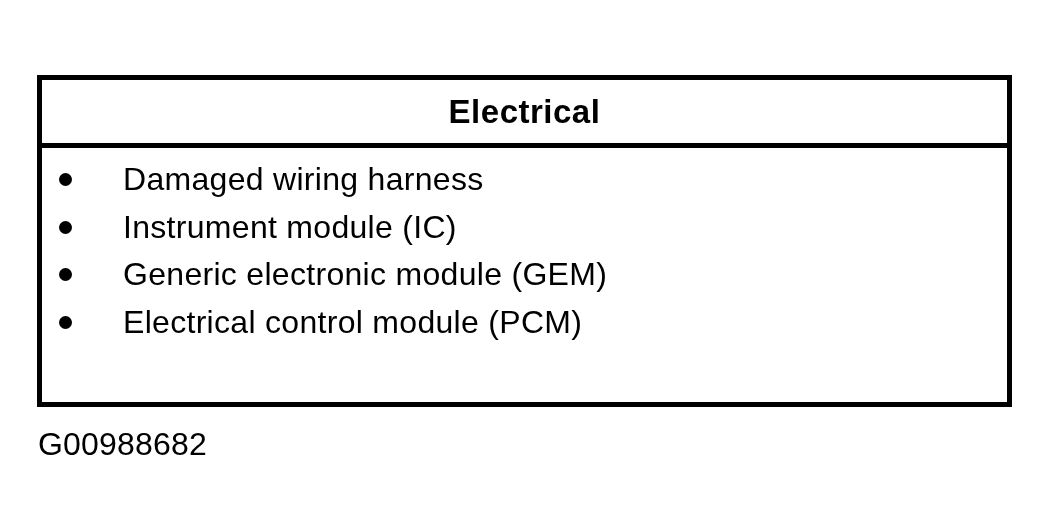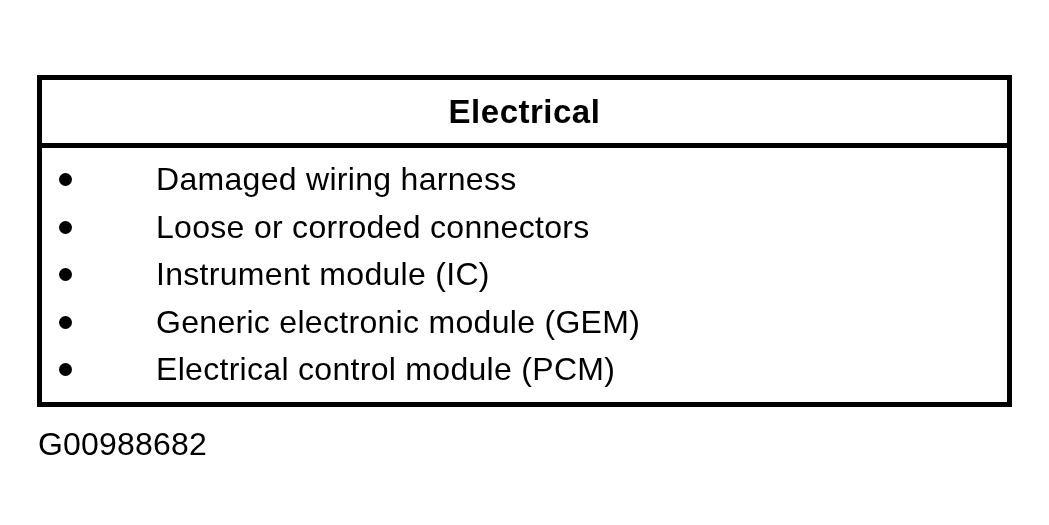--- a/index.html
+++ b/index.html
@@ -47,21 +47,21 @@
   }
   .bullet {
     flex: 0 0 auto;
     width: 13px;
     height: 13px;
     margin-left: 17px;
     border-radius: 50%;
     background: #000000;
   }
   .item-text {
-    margin-left: 84px;
+    margin-left: 51px;
     font-size: 32px;
     letter-spacing: 0.3px;
     white-space: nowrap;
   }
   .figure-id {
     position: absolute;
     left: 38px;
     top: 426px;
     font-size: 32px;
     letter-spacing: 0.2px;
@@ -78,24 +78,20 @@
       <span>Electrical</span>
     </div>
 
     <ul class="panel-body">
       <li class="row">
         <span class="bullet"></span>
         <span class="item-text">Damaged wiring harness</span>
       </li>
       <li class="row">
         <span class="bullet"></span>
-        <span class="item-text">Loose or corroded connectors</span>
-      </li>
-      <li class="row">
-        <span class="bullet"></span>
         <span class="item-text">Instrument module (IC)</span>
       </li>
       <li class="row">
         <span class="bullet"></span>
         <span class="item-text">Generic electronic module (GEM)</span>
       </li>
       <li class="row">
         <span class="bullet"></span>
         <span class="item-text">Electrical control module (PCM)</span>
       </li>

